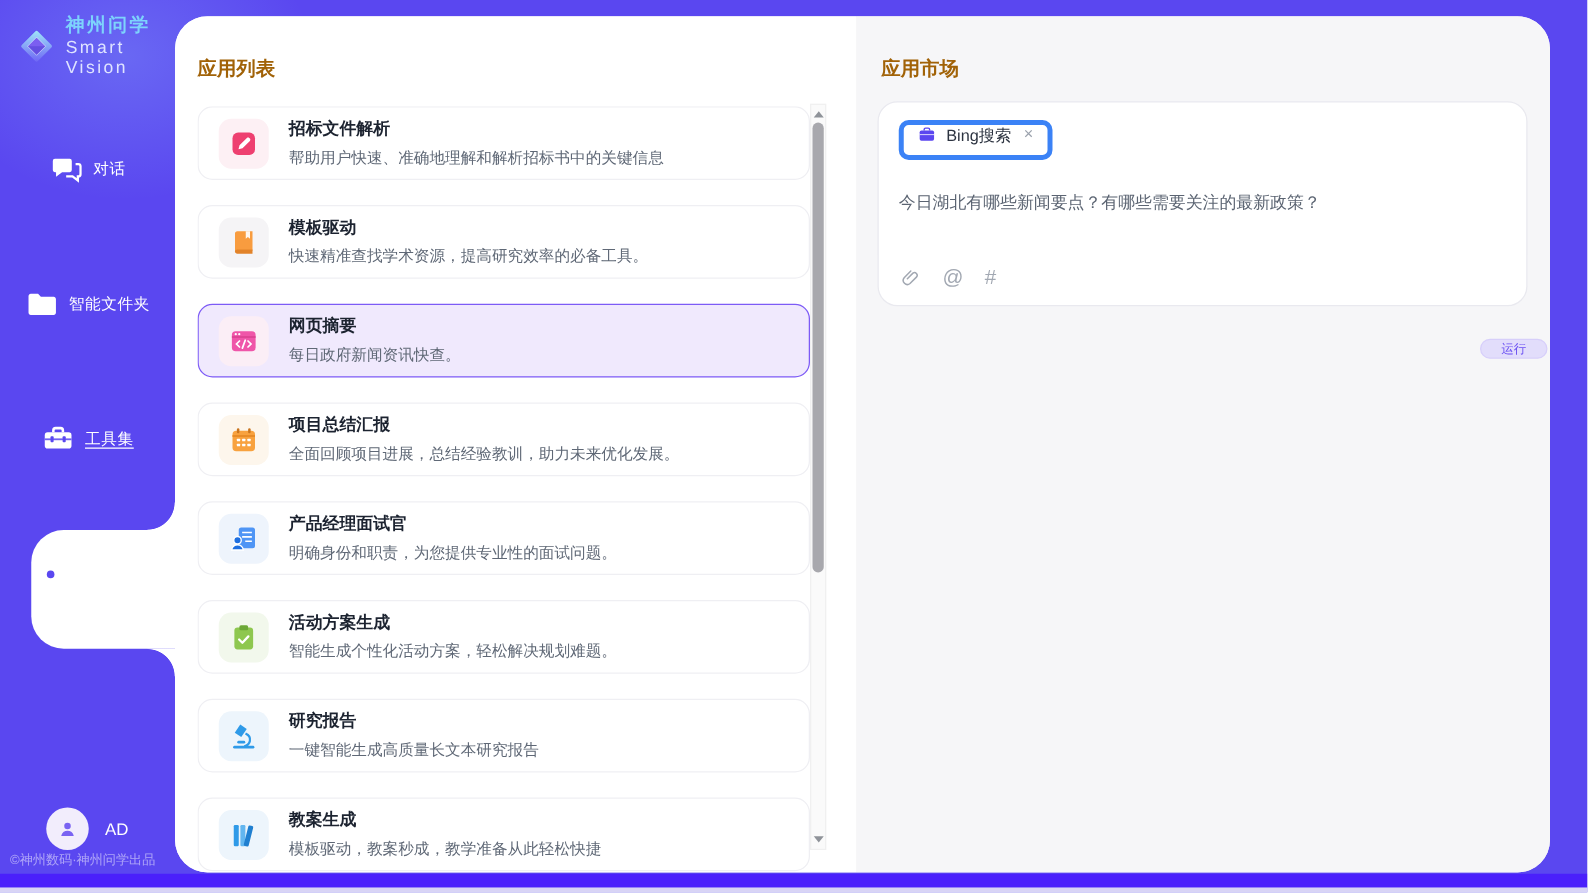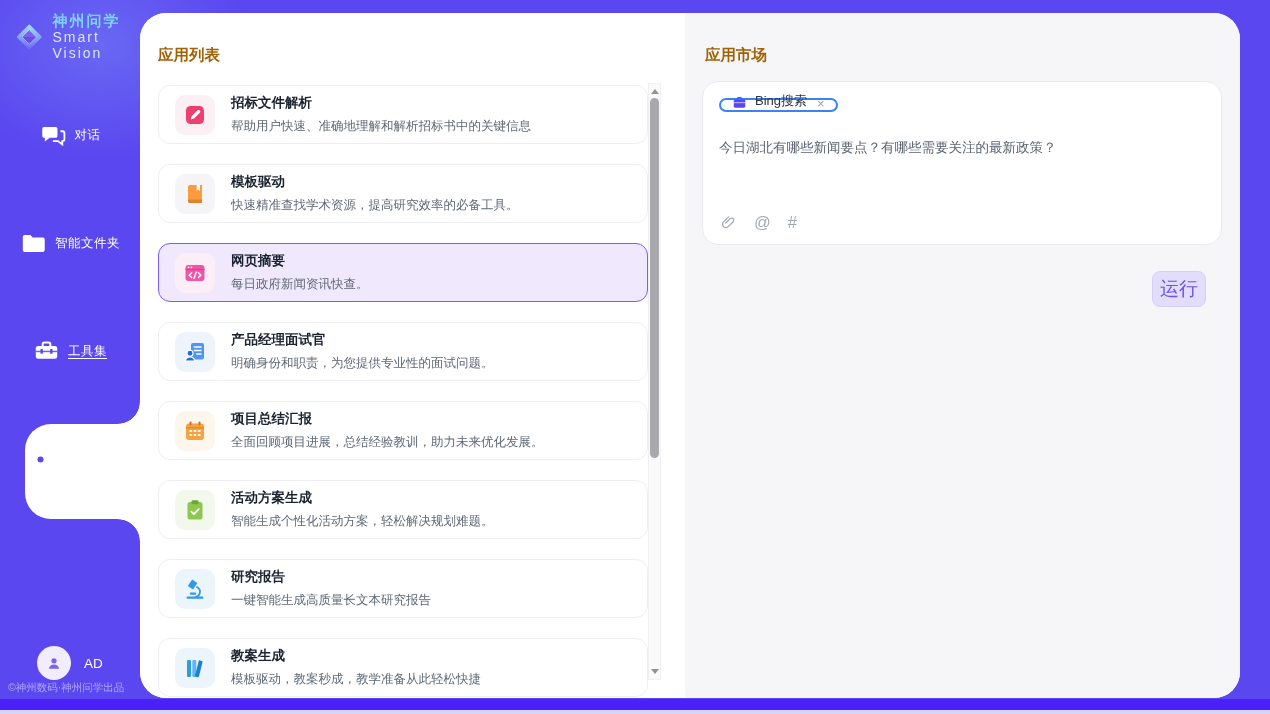--- a/index.html
+++ b/index.html
@@ -69,32 +69,32 @@
     justify-content:center; cursor:pointer; }
   .sb-up { top:1px; } .sb-down { bottom:1px; }
   .tri-up   { width:0; height:0; border-left:4px solid transparent; border-right:4px solid transparent; border-bottom:5px solid #8f9399; }
   .tri-down { width:0; height:0; border-left:4px solid transparent; border-right:4px solid transparent; border-top:5px solid #8f9399; }
   .sb-thumb { position:absolute; left:1px; right:1px; top:14px; height:360px; background:#a8a8ad;
     border-radius:6px; cursor:grab; }
 
   
   .detail-card { position:absolute; top:68px; left:17px; right:18px; height:164px; background:#fff;
     border:1px solid #e9e9ef; border-radius:16px; padding:14px 16px; }
-  .tool-tag { display:inline-flex; align-items:flex-end; gap:8px; height:14px; padding:0 11px;
-    border:2px solid #3b82f6; border-radius:8px; background:#fff; cursor:pointer; }
+  .tool-tag { display:inline-flex; align-items:flex-start; gap:8px; height:32px; padding:0 11px;
+    border:4px solid #3b82f6; border-radius:8px; background:#fff; cursor:pointer; }
   .tool-tag svg { width:15px; height:15px; }
   .tag-label { font-size:13px; color:#2c3340; }
   .tag-close { color:#9aa1ac; font-size:13px; margin-left:2px; cursor:pointer; line-height:1; }
   .query-text { margin-top:24px; font-size:13.5px; color:#5b6472; line-height:1.5; cursor:text; }
   .input-toolbar { position:absolute; left:17px; bottom:13px; display:flex; align-items:center; gap:17px;
     color:#a2a8b2; }
   .input-toolbar svg { width:17px; height:17px; cursor:pointer; }
   .tb-glyph { font-size:16.5px; cursor:pointer; line-height:1; }
-  .run-btn { position:absolute; top:258px; right:34px; width:54px; height:36px; background:#e2ddfb;
-    border:1px solid #d7cffa; border-radius:8px; color:#6b50f2; font-size:19px; display:flex;
+  .run-btn { position:absolute; top:258px; right:2px; width:54px; height:16px; background:#e2ddfb;
+    border:1px solid #d7cffa; border-radius:8px; color:#6b50f2; font-size:10px; display:flex;
     align-items:center; justify-content:center; cursor:pointer; }
 </style>
 </head>
 <body>
 
 <svg width="0" height="0" style="position:absolute" aria-hidden="true">
   <defs>
     <linearGradient id="lgd" x1="0" y1="0" x2="1" y2="1">
       <stop offset="0" stop-color="#9fe8f8"></stop>
         <stop offset="1" stop-color="#6e63f5"></stop>
@@ -286,39 +286,39 @@
               <svg>
                 <use href="#app-icon-web" xlink:href="#app-icon-web"></use>
               </svg>
             </div>
             <div class="app-texts">
               <div class="app-name">网页摘要</div>
               <div class="app-desc">每日政府新闻资讯快查。</div>
             </div>
           </div>
           <div class="app-card">
+            <div class="app-tile" style="background: rgb(253, 246, 236);">
+              <svg>
+                <use href="#app-icon-calendar" xlink:href="#app-icon-calendar"></use>
+              </svg>
+            </div>
+            <div class="app-texts">
+              <div class="app-name">项目总结汇报</div>
+              <div class="app-desc">全面回顾项目进展，总结经验教训，助力未来优化发展。</div>
+            </div>
+          </div>
+          <div class="app-card">
             <div class="app-tile" style="background: rgb(238, 244, 252);">
               <svg>
                 <use href="#app-icon-interview" xlink:href="#app-icon-interview"></use>
               </svg>
             </div>
             <div class="app-texts">
               <div class="app-name">产品经理面试官</div>
               <div class="app-desc">明确身份和职责，为您提供专业性的面试问题。</div>
-            </div>
-          </div>
-          <div class="app-card">
-            <div class="app-tile" style="background: rgb(253, 246, 236);">
-              <svg>
-                <use href="#app-icon-calendar" xlink:href="#app-icon-calendar"></use>
-              </svg>
-            </div>
-            <div class="app-texts">
-              <div class="app-name">项目总结汇报</div>
-              <div class="app-desc">全面回顾项目进展，总结经验教训，助力未来优化发展。</div>
             </div>
           </div>
           <div class="app-card">
             <div class="app-tile" style="background: rgb(242, 248, 236);">
               <svg>
                 <use href="#app-icon-clipboard" xlink:href="#app-icon-clipboard"></use>
               </svg>
             </div>
             <div class="app-texts">
               <div class="app-name">活动方案生成</div>

